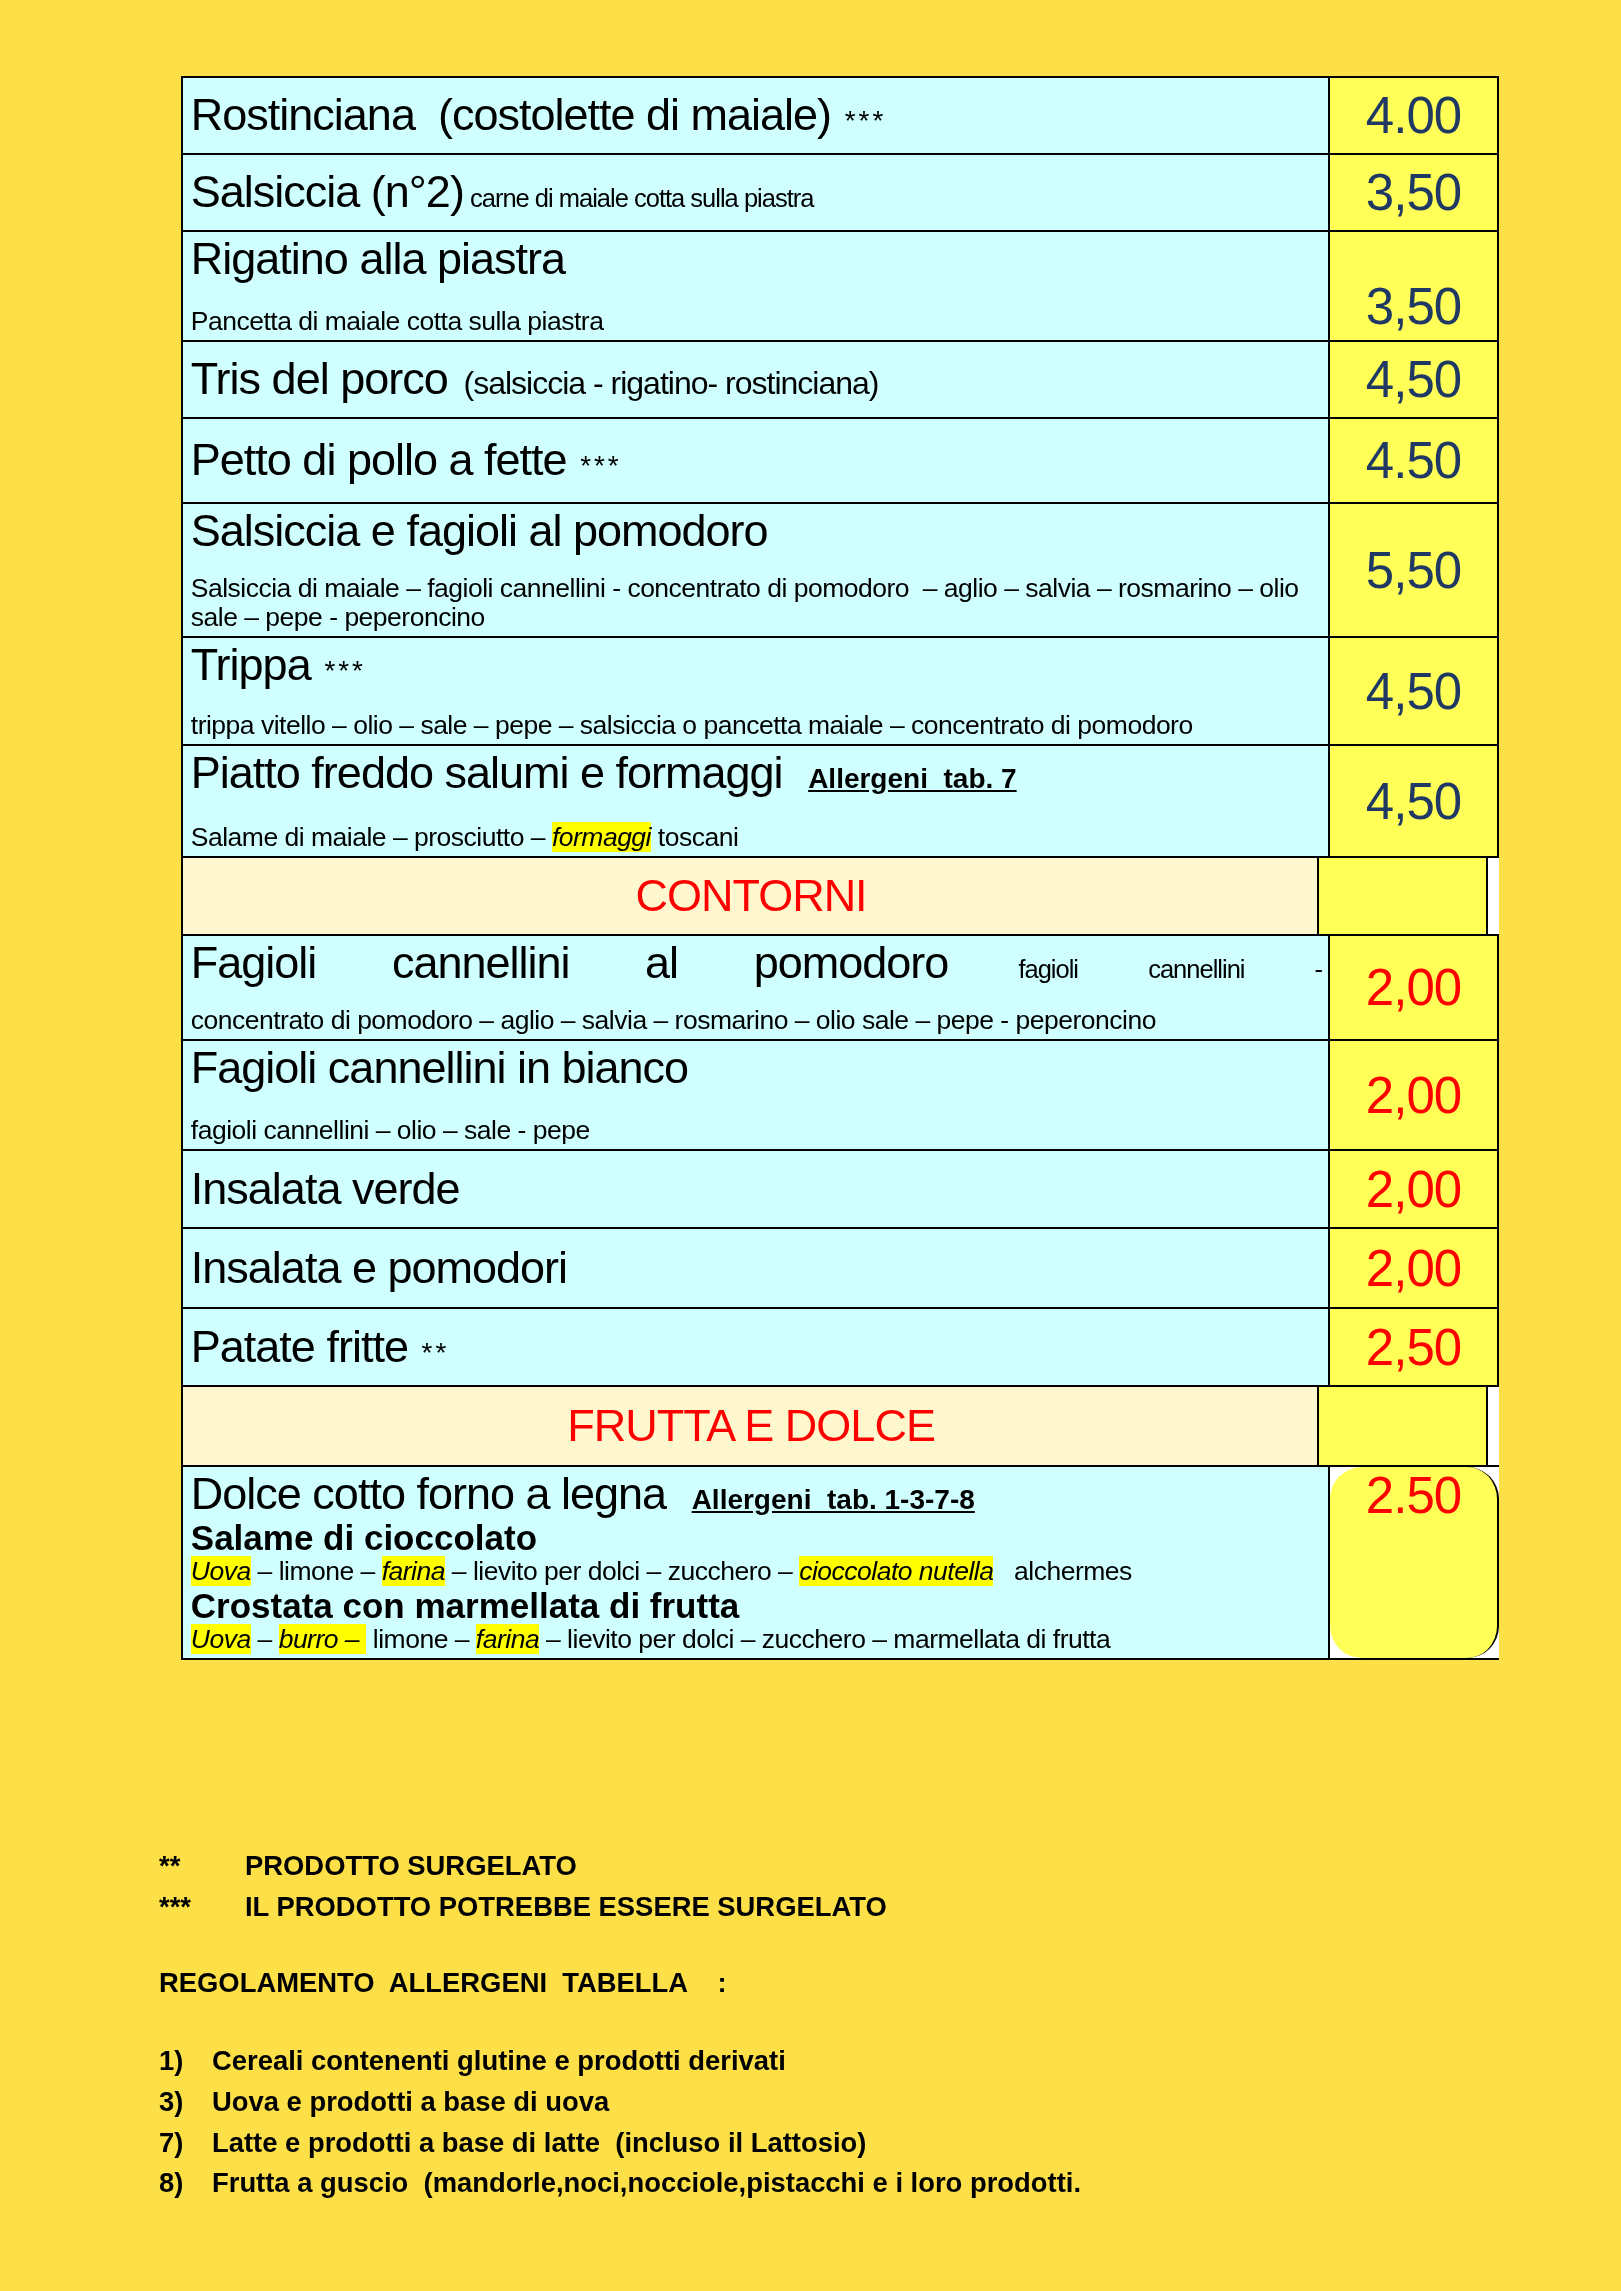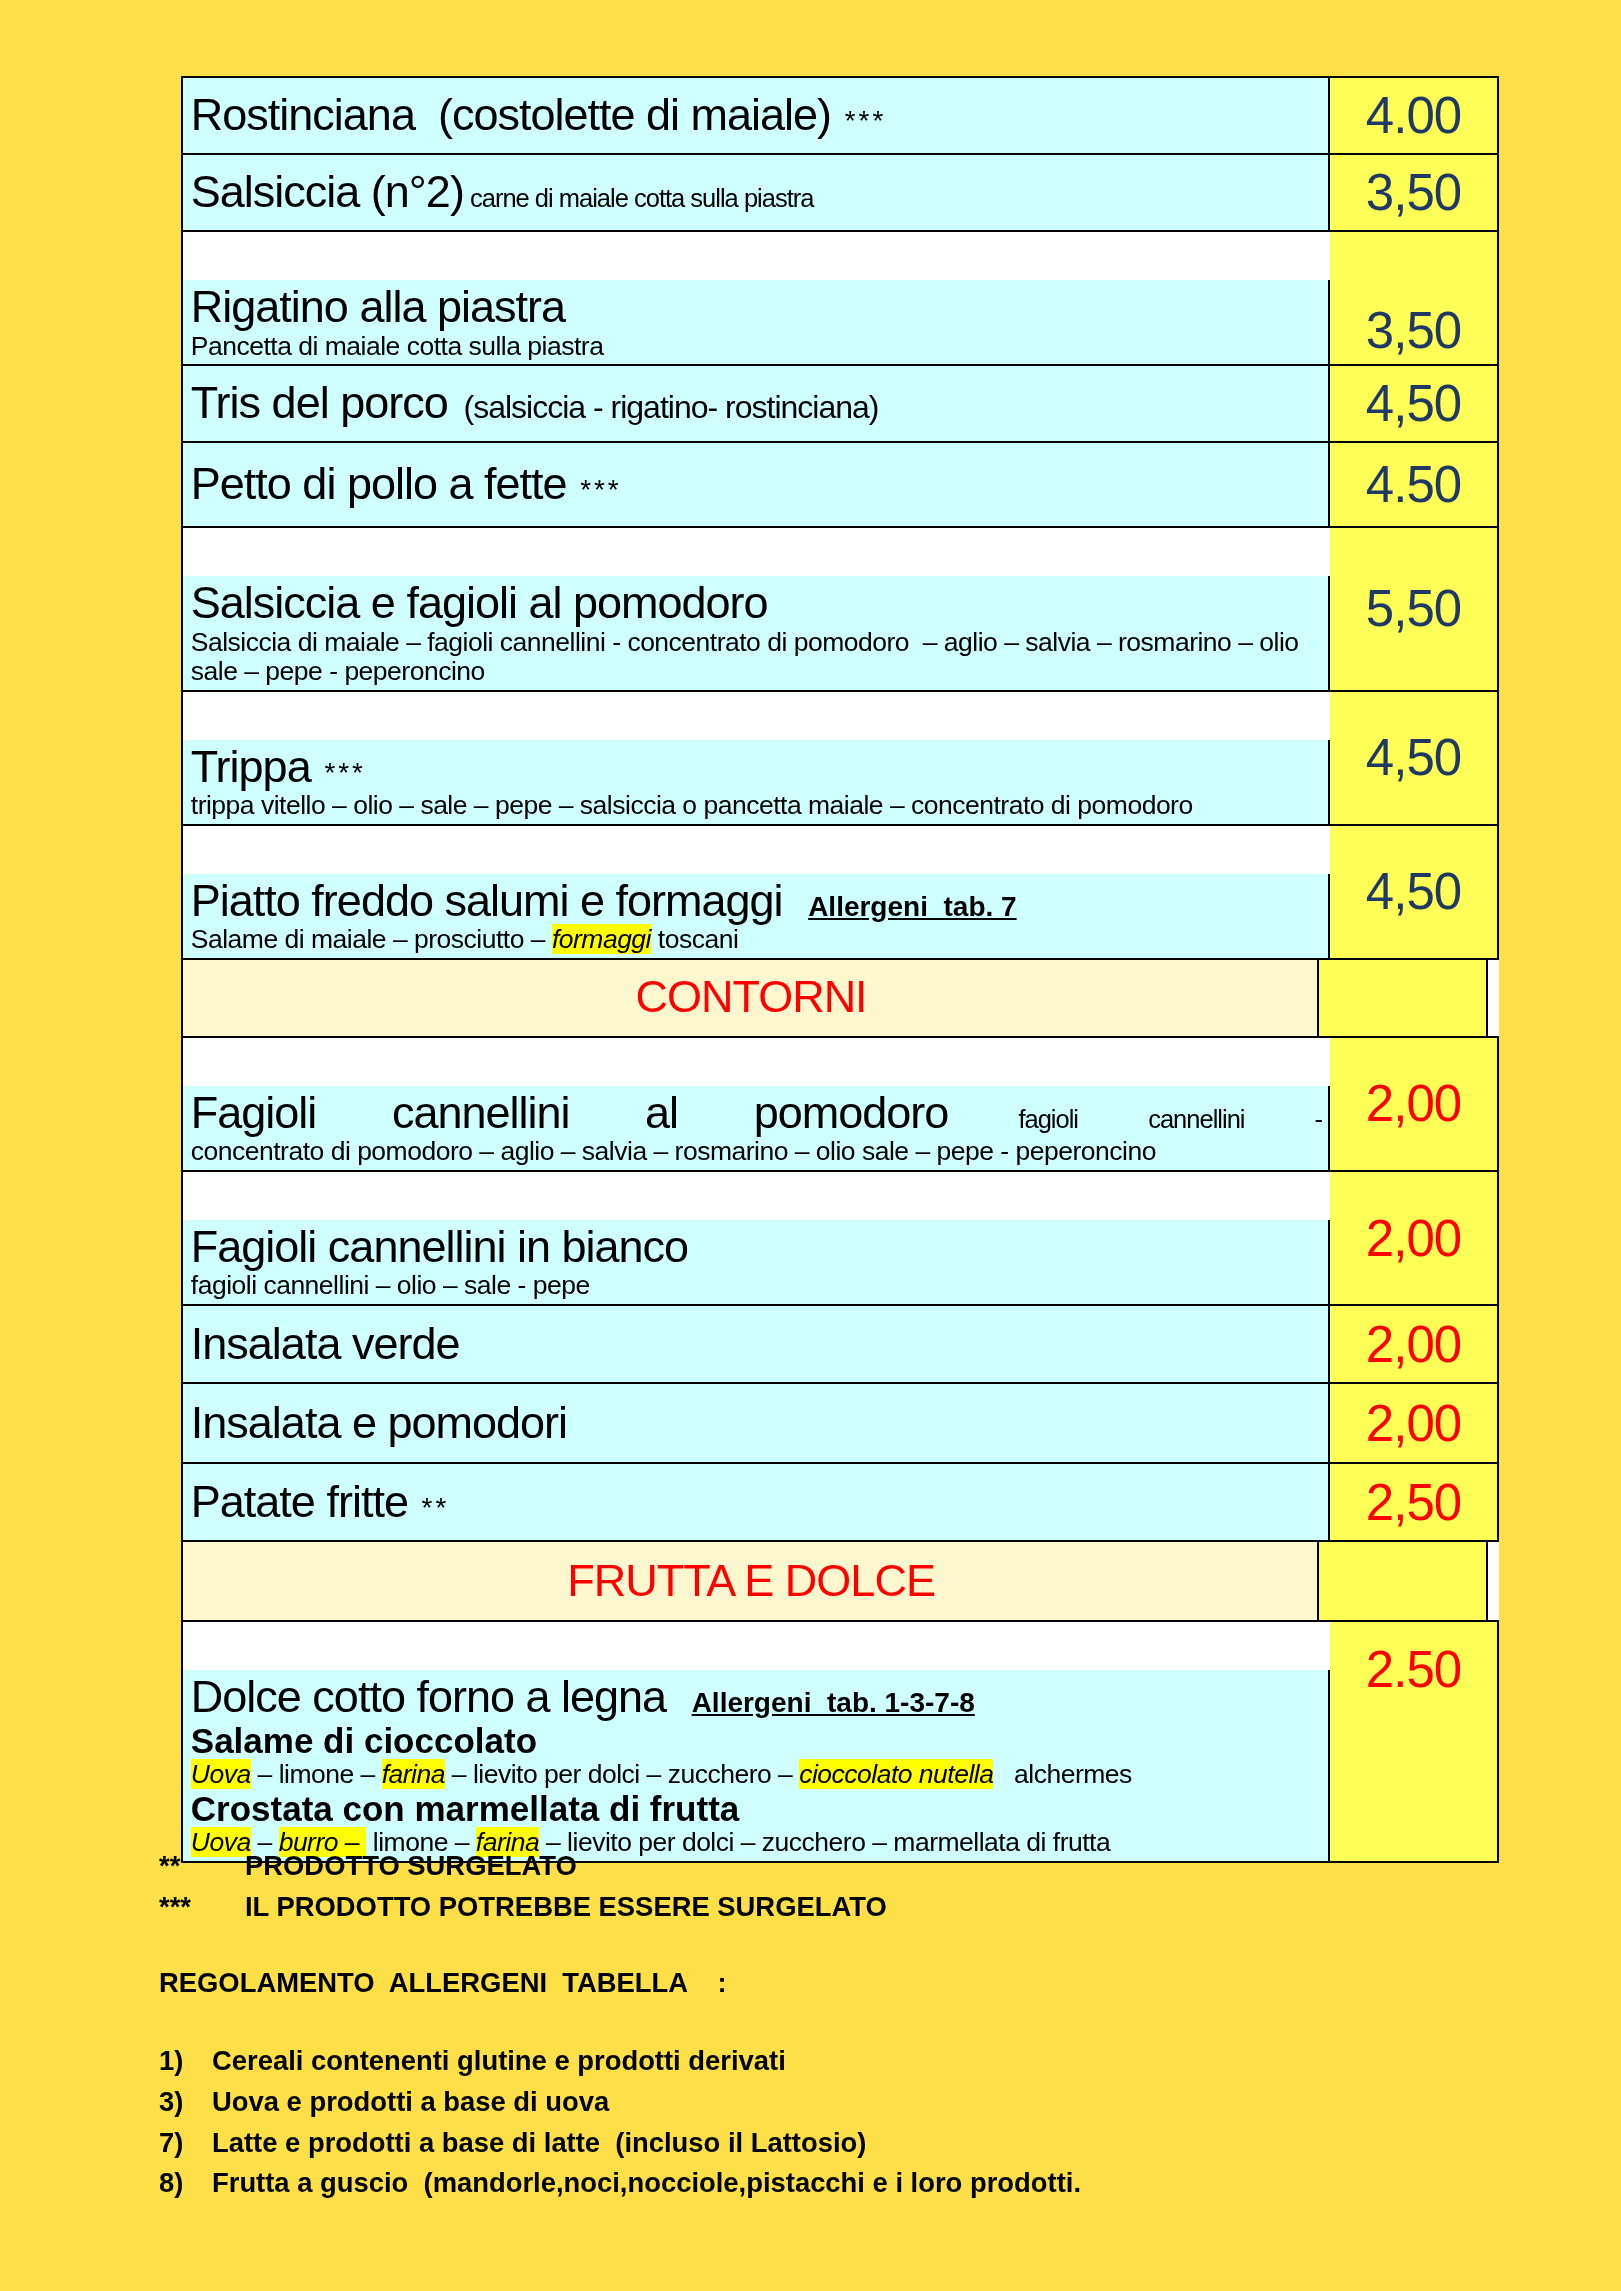--- a/index.html
+++ b/index.html
@@ -19,32 +19,32 @@
   }
   .menu-row{display:flex;border-bottom:2px solid #000;background:#fff;}
   .menu-row:last-child{border-bottom:none;}
   .item-cell{
     flex:1;background:var(--item-bg);
     border-right:2px solid #000;
     padding:2px 5.9px 2.9px 7.8px;
     display:flex;flex-direction:column;justify-content:center;
     overflow:hidden;
   }
-  .item-cell.multi{justify-content:space-between;margin-top:48px;}
+  .item-cell.multi{justify-content:space-between;}
   .price-cell{
     width:167px;flex:0 0 167px;background:var(--price-bg);
     border-right:2.9px solid #000;
     display:flex;align-items:center;justify-content:center;
   }
   .price{
     font-size:51px;line-height:1;letter-spacing:-1px;
   }
   .price.navy{color:var(--navy);}
   .price.red{color:var(--red);}
-  .menu-row.pv-top .price-cell{align-items:flex-start;padding-top:22px;}
+  .menu-row.pv-top .price-cell{align-items:flex-start;padding-top:3px;border-radius:32px;}
   .menu-row.pv-bottom .price-cell{align-items:flex-end;padding-bottom:7.8px;}
   .line{white-space:pre-wrap;}
   .title-line{font-size:45px;line-height:1.1;letter-spacing:-1px;}
   .title-line.justify{text-align:justify;text-align-last:justify;}
   .seg-big{font-size:45px;}
   .seg-medium{font-size:32px;}
   .seg-small{font-size:25.5px;}
   .seg-stars{font-size:28px;letter-spacing:2.9px;padding-left:13.7px;}
   .seg-allergeni{
     font-size:28px;font-weight:bold;letter-spacing:0;

